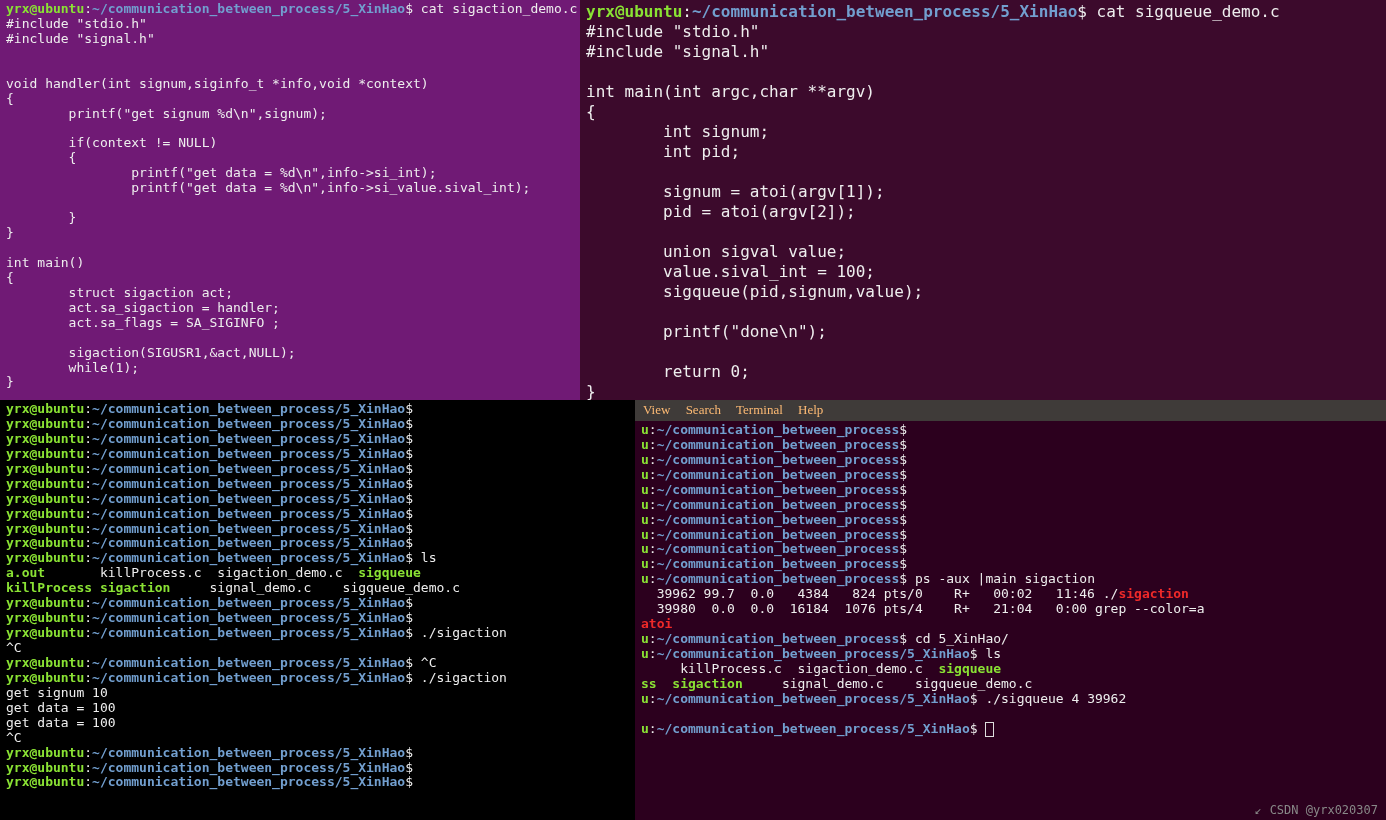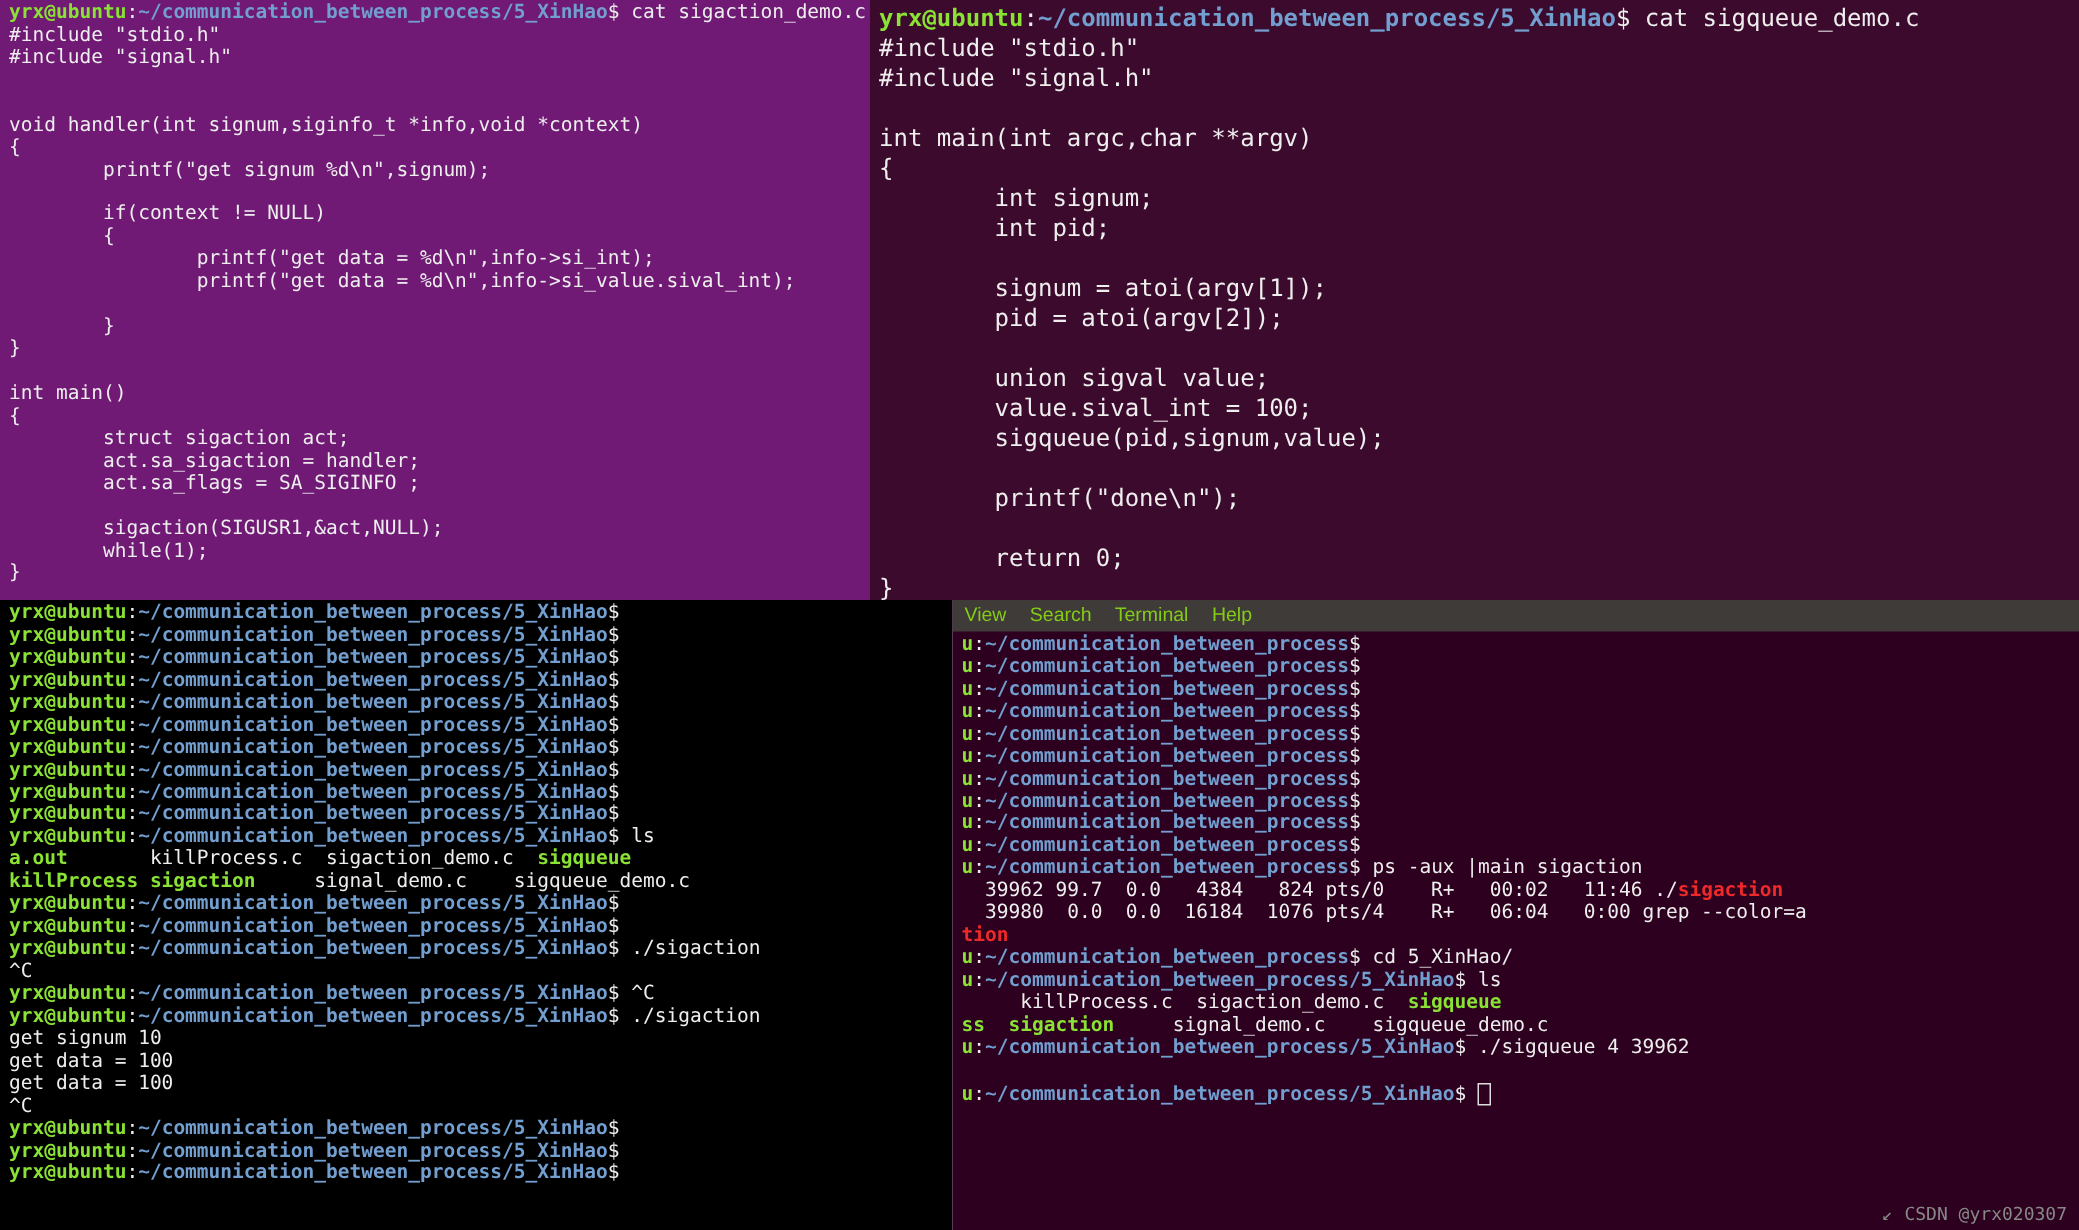--- a/index.html
+++ b/index.html
@@ -7,21 +7,21 @@
   .p1{left:0;top:0;width:580px;height:400px;background:#701a75}
   .p2{left:580px;top:0;width:806px;height:400px;background:#3c0a2c;font-size:16px;line-height:1.25}
   .p3{left:0;top:400px;width:635px;height:491px;background:#000000}
   .p4{left:635px;top:400px;width:751px;height:420px;background:#2c001e}
   pre{margin:0;padding:2px 6px;white-space:pre;color:#eee}
   .u{color:#8ae234;font-weight:bold}
   .p{color:#729fcf;font-weight:bold}
   .w{color:#eee}
   .r{color:#ef2929;font-weight:bold}
   .g{color:#8ae234;font-weight:bold}
-  .menu{background:#3f3b39;color:#84cc16;padding:3px 8px;font-family:Liberation Sans, sans-serif;font-size:13px}
+  .menu{background:#3f3b39;color:#fdba74;padding:3px 8px;font-family:Liberation Serif, serif;font-size:13px}
   .menu span{margin-right:12px}
   .cursor{display:inline-block;width:7px;height:13px;border:1px solid #ddd;background:transparent;vertical-align:middle}
   .cr{color:#888;font-size:12px}
   .crbox{position:absolute;right:8px;bottom:2px}
 </style>
 </head>
 <body>
 
 <div class="pane p1">
 <pre><span class="u">yrx@ubuntu</span><span class="w">:</span><span class="p">~/communication_between_process/5_XinHao</span><span class="w">$ </span><span class="w">cat sigaction_demo.c</span>
@@ -117,22 +117,22 @@
 <span class="u">u</span><span class="w">:</span><span class="p">~/communication_between_process</span><span class="w">$ </span>
 <span class="u">u</span><span class="w">:</span><span class="p">~/communication_between_process</span><span class="w">$ </span>
 <span class="u">u</span><span class="w">:</span><span class="p">~/communication_between_process</span><span class="w">$ </span>
 <span class="u">u</span><span class="w">:</span><span class="p">~/communication_between_process</span><span class="w">$ </span>
 <span class="u">u</span><span class="w">:</span><span class="p">~/communication_between_process</span><span class="w">$ </span>
 <span class="u">u</span><span class="w">:</span><span class="p">~/communication_between_process</span><span class="w">$ </span>
 <span class="u">u</span><span class="w">:</span><span class="p">~/communication_between_process</span><span class="w">$ </span>
 <span class="u">u</span><span class="w">:</span><span class="p">~/communication_between_process</span><span class="w">$ </span>
 <span class="u">u</span><span class="w">:</span><span class="p">~/communication_between_process</span><span class="w">$ </span><span class="w">ps -aux |main sigaction</span>
 <span class="w">  39962 99.7  0.0   4384   824 pts/0    R+   00:02   11:46 ./</span><span class="r">sigaction</span>
-<span class="w">  39980  0.0  0.0  16184  1076 pts/4    R+   06:04   0:00 grep --color=a</span>
-<span class="r">tion</span>
+<span class="w">  39980  0.0  0.0  16184  1076 pts/4    R+   21:04   0:00 grep --color=a</span>
+<span class="r">atoi</span>
 <span class="u">u</span><span class="w">:</span><span class="p">~/communication_between_process</span><span class="w">$ </span><span class="w">cd 5_XinHao/</span>
 <span class="u">u</span><span class="w">:</span><span class="p">~/communication_between_process/5_XinHao</span><span class="w">$ </span><span class="w">ls</span>
 <span class="w">     killProcess.c  sigaction_demo.c  </span><span class="g">sigqueue</span>
 <span class="g">ss  sigaction     </span><span class="w">signal_demo.c    sigqueue_demo.c</span>
 <span class="u">u</span><span class="w">:</span><span class="p">~/communication_between_process/5_XinHao</span><span class="w">$ </span><span class="w">./sigqueue 4 39962</span>
 
 <span class="u">u</span><span class="w">:</span><span class="p">~/communication_between_process/5_XinHao</span><span class="w">$ </span><span class="cursor"></span>
 </pre>
 </div>
 

